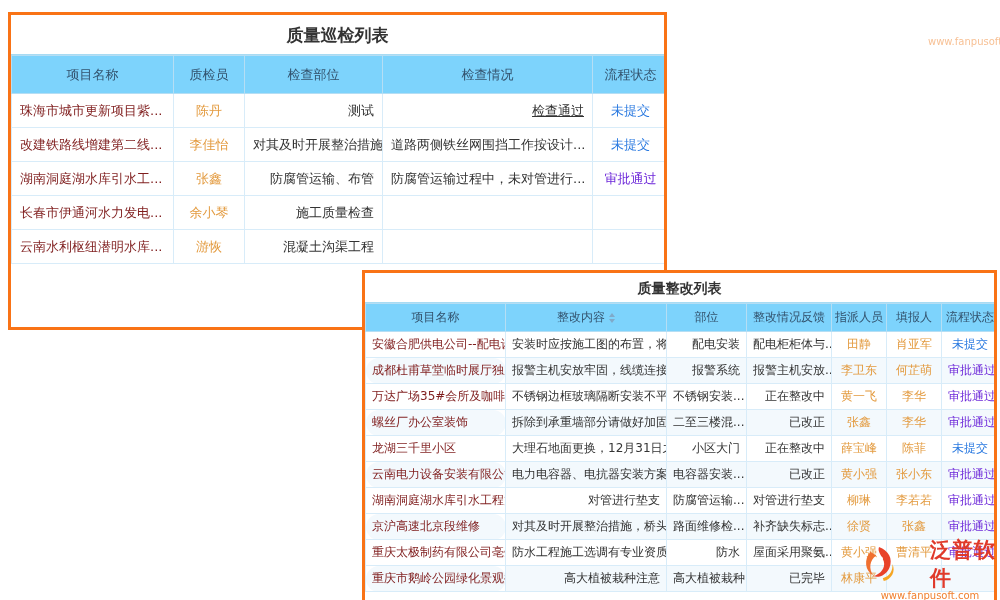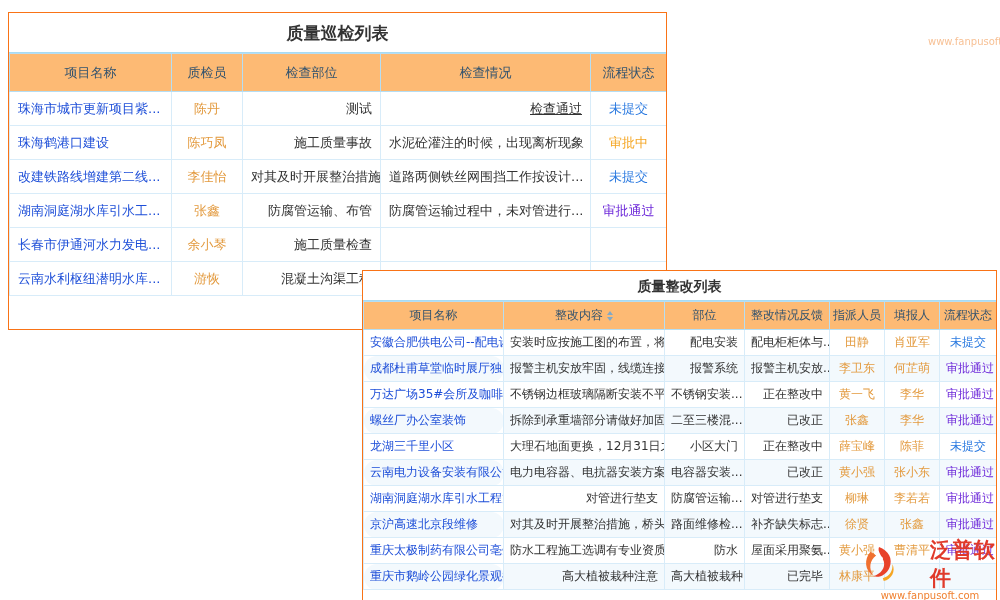--- a/index.html
+++ b/index.html
@@ -1,36 +1,36 @@
 <!DOCTYPE html>
 <html><head>
 <meta charset="utf-8">
 <style>
   *{margin:0;padding:0;box-sizing:border-box;}
   html,body{width:1000px;height:600px;}
   body{position:relative;background:#ffffff;overflow:hidden;
        font-family:"DejaVu Sans","Liberation Sans",sans-serif;color:#333;}
-  .card{position:absolute;background:#fff;border:1px solid #f97316;}
+  .card{position:absolute;background:#fff;border:3px solid #f97316;}
   .card1{left:8px;top:12px;width:659px;height:318px;overflow:hidden;}
   .card2{left:362px;top:270px;width:635px;height:368px;overflow:hidden;}
   .card-title{text-align:center;font-weight:bold;color:#333;background:#fff;
               border-bottom:1px solid #a8dbf3;}
   .card1 .card-title{height:40px;line-height:40px;font-size:17px;}
   .card2 .card-title{height:30px;line-height:30px;font-size:14px;}
   table{border-collapse:collapse;width:100%;table-layout:fixed;}
-  th{background:#fdba74;color:#33536e;font-weight:normal;
+  th{background:#7dd3fc;color:#33536e;font-weight:normal;
      border:1px solid #b5def4;text-align:center;}
   .card1 th{height:38px;font-size:13px;}
   .card2 th{height:28px;font-size:12px;}
   td{border:1px solid #d8ecf9;overflow:hidden;white-space:nowrap;
      padding:0 8px;color:#333;background:transparent;}
   .card1 td{height:34px;font-size:13px;}
   .card2 td{height:26px;font-size:12px;padding:0 6px;}
   tr.alt td{background:#f3f9fd;}
-  td.link{color:#1d4ed8;cursor:pointer;border-radius:13px;}
+  td.link{color:#7f1d1d;cursor:pointer;border-radius:13px;}
   td.person{color:#e39a3e;text-align:center;}
   td.plain{text-align:right;}
   td.status-blue{color:#2b7ae0;text-align:center;margin-left:46px;}
   td.status-orange{color:#f5a623;text-align:center;}
   td.status-green{color:#6d28d9;text-align:center;}
   td.u{text-decoration:underline;}
   .sort-icon{display:inline-block;vertical-align:middle;margin-left:4px;}
   .sort-icon i{display:block;width:0;height:0;border-left:3px solid transparent;
                border-right:3px solid transparent;}
   .sort-icon .up{border-bottom:4px solid #7fa9c9;margin-bottom:2px;}
@@ -67,27 +67,20 @@
       </thead>
     <tbody>
         <tr>
           <td class="link">珠海市城市更新项目紫...</td>
           <td class="person">陈丹</td>
           <td class="plain">测试</td>
           <td class="plain u">检查通过</td>
           <td class="status-blue">未提交</td>
         </tr>
         <tr>
-          <td class="link">珠海鹤港口建设</td>
-          <td class="person">陈巧凤</td>
-          <td class="plain">施工质量事故</td>
-          <td class="plain">水泥砼灌注的时候，出现离析现象</td>
-          <td class="status-orange">审批中</td>
-        </tr>
-        <tr>
           <td class="link">改建铁路线增建第二线...</td>
           <td class="person">李佳怡</td>
           <td class="plain">对其及时开展整治措施</td>
           <td class="plain">道路两侧铁丝网围挡工作按设计...</td>
           <td class="status-blue">未提交</td>
         </tr>
         <tr>
           <td class="link">湖南洞庭湖水库引水工...</td>
           <td class="person">张鑫</td>
           <td class="plain">防腐管运输、布管</td>

